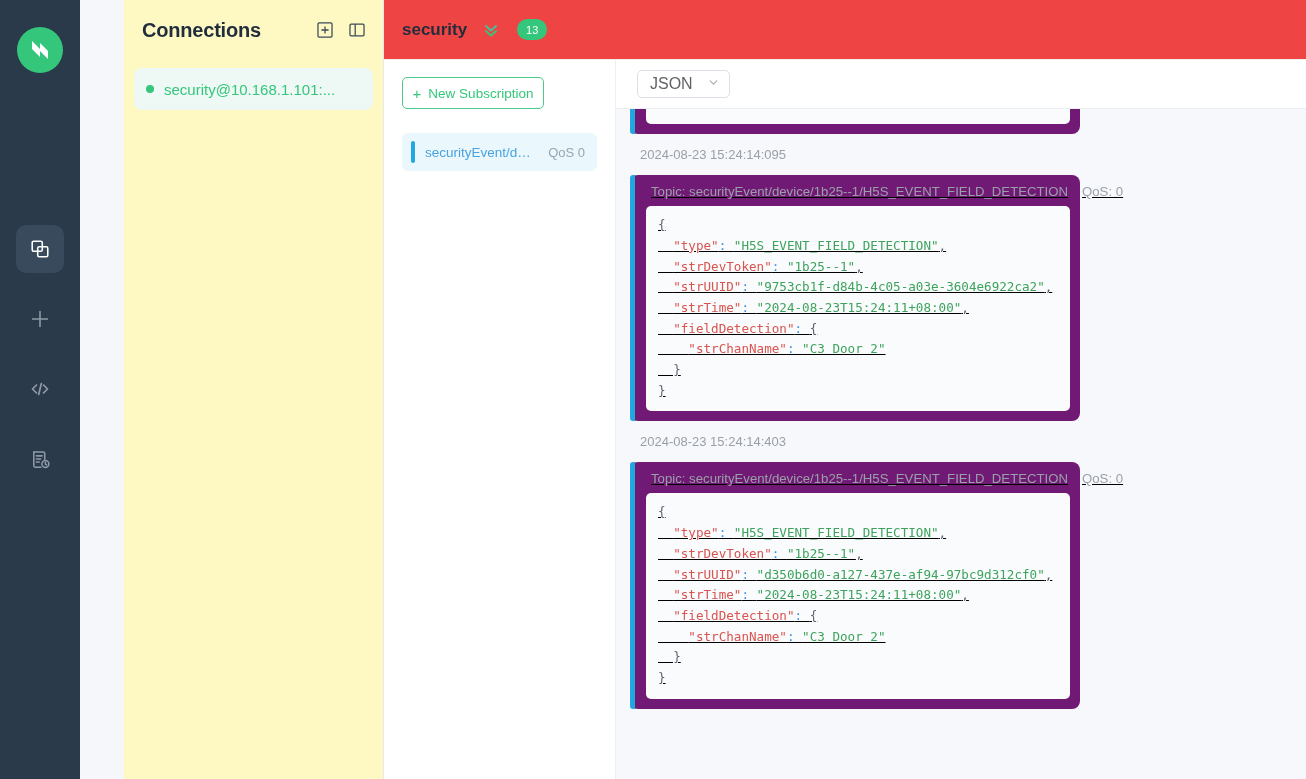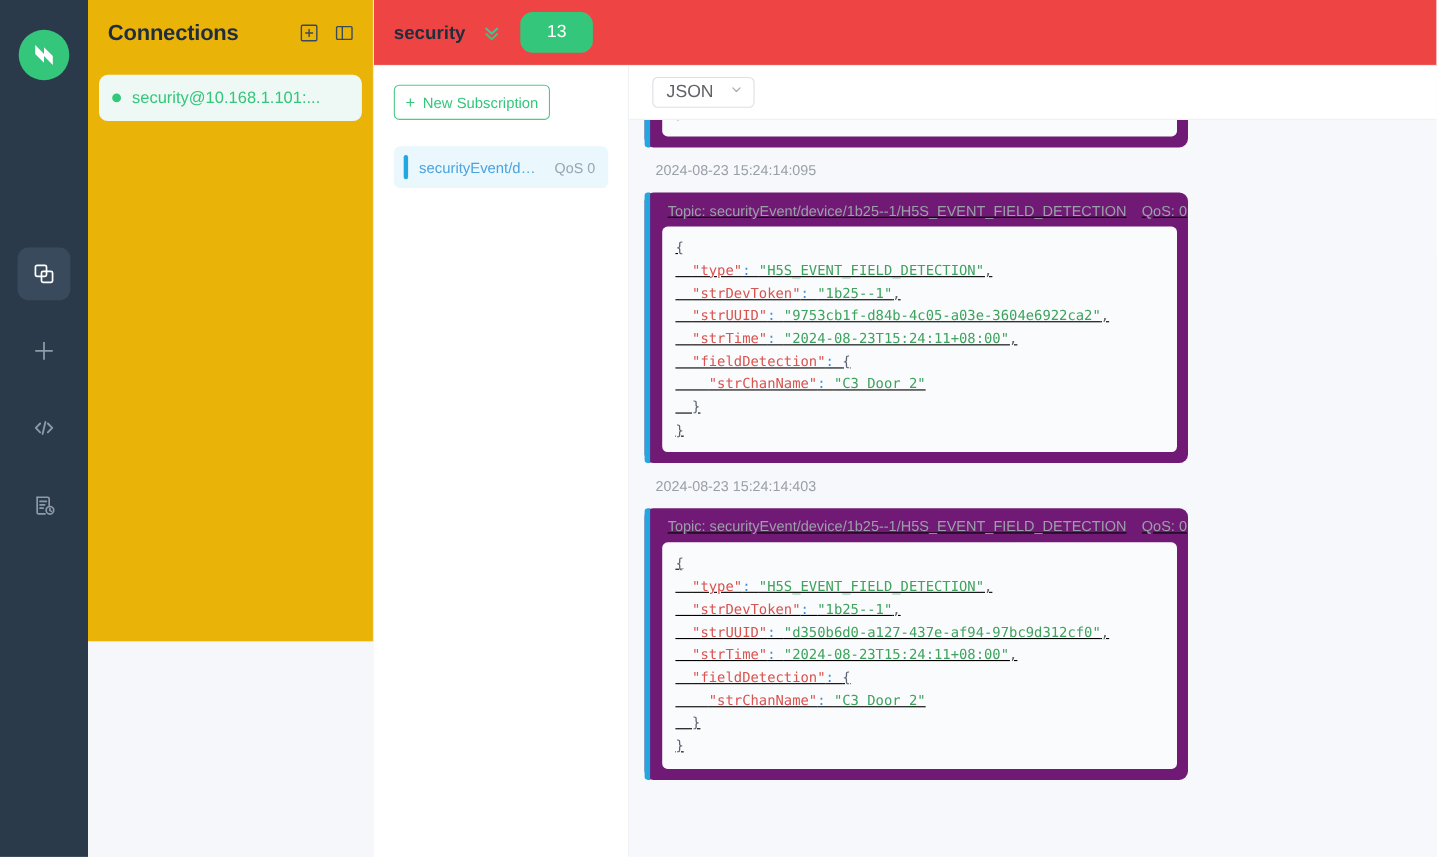--- a/index.html
+++ b/index.html
@@ -28,24 +28,24 @@
   .rail-btn {
     width: 48px; height: 48px; border-radius: 10px;
     display: flex; align-items: center; justify-content: center;
     color: #8e9aa8;
   }
   .rail-btn.active { background: #384a5c; color: #ffffff; }
   .rail-btn svg { display: block; }
 
   
   .conn-panel {
-    width: 260px; flex: 0 0 260px; height: 583px;
-    background: #eab308;
+    width: 260px; flex: 0 0 260px; height: 779px;
+    background: #fef9c3;
     border-right: 1px solid #e7e9ee;
-    display: flex; flex-direction: column;
+    display: flex; flex-direction: column; margin-left: 44px;
   }
   .conn-head {
     height: 60px; display: flex; align-items: center;
     padding: 0 17px 0 18px;
   }
   .conn-title {
     font-size: 20px; font-weight: bold; color: #1f2d3d;
     letter-spacing: -0.2px; flex: 1;
   }
   .conn-head-icons { display: flex; align-items: center; gap: 14px; color: #4a5568; }
@@ -70,23 +70,23 @@
     display: flex; align-items: center;
     padding: 0 20px 0 18px;
     border-bottom: 1px solid #edeff3;
     background: #ef4444;
   }
   .main-title { font-size: 17px; font-weight: bold; color: #1f2d3d; }
   .chev-dbl { margin-left: 14px; display: flex; align-items: center; }
   .badge {
     margin-left: 16px;
     background: #34c77b; color: #ffffff;
-    border-radius: 11px; height: 37px; min-width: 30px;
-    font-size: 16px; display: inline-flex;
-    align-items: center; justify-content: center; padding: 0 24px;
+    border-radius: 11px; height: 21px; min-width: 30px;
+    font-size: 11px; display: inline-flex;
+    align-items: center; justify-content: center; padding: 0 8px;
   }
 
   .main-body { flex: 1; display: flex; min-height: 0; }
 
   
   .subs {
     width: 232px; flex: 0 0 232px;
     border-right: 1px solid #edeff3;
     background: #ffffff;
     padding: 17px 18px 0 18px;

